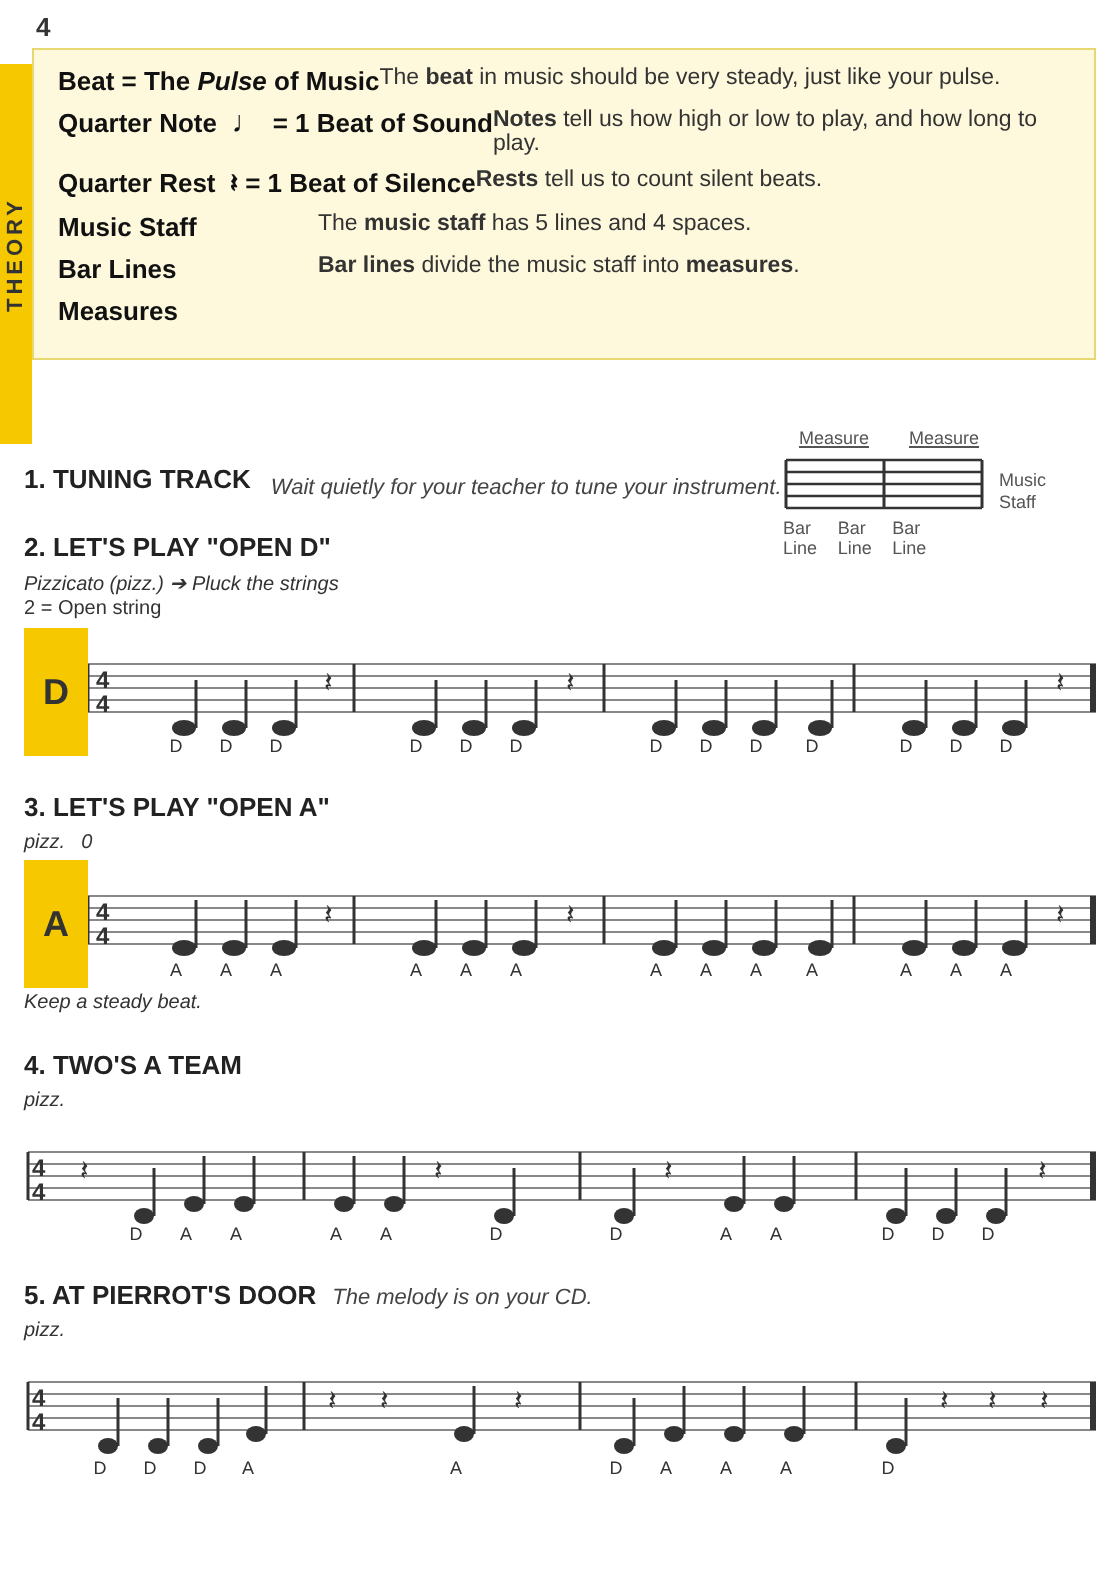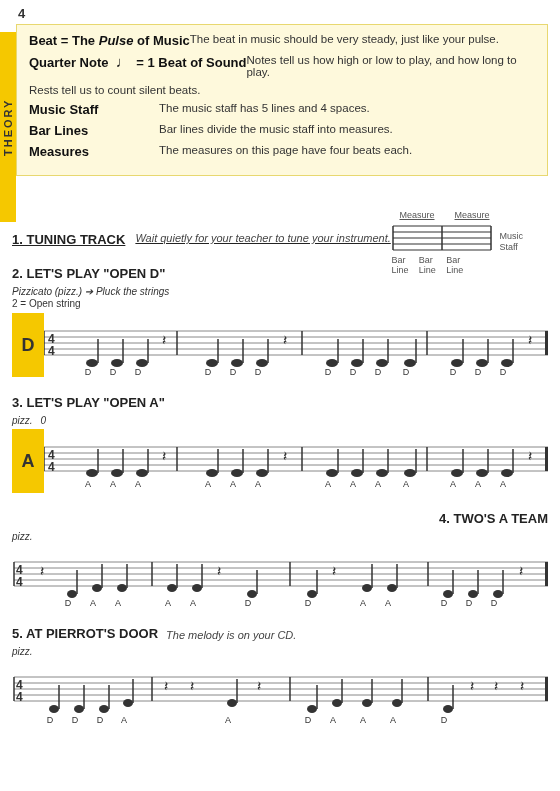--- a/index.html
+++ b/index.html
@@ -80,21 +80,21 @@
       margin-top: 24px;
     }
 
     .theory-def {
       font-size: 11.5px;
       color: #333;
       flex: 1;
     }
 
     .theory-def b {
-      font-weight: normal;
+      font-weight: bold;
     }
 
     
     .note-symbol {
       font-size: 15px;
       line-height: 1;
       margin-right: 2px;
     }
 
     
@@ -170,23 +170,22 @@
       font-size: 10px;
       font-style: italic;
       color: #333;
       margin-top: 2px;
     }
 
     
     .tuning-section {
       margin-bottom: 16px;
       display: flex;
-      align-items: flex-start;
+      align-items: flex-end;
       gap: 6px;
-      text-decoration: underline;
     }
   </style>
 </head>
 <body>
 
 <div class="page-container">
 
   <div class="page-number">4</div>
 
   <div class="theory-sidebar">
@@ -207,20 +206,23 @@
     <div class="theory-row">
       <div class="theory-term">
         <b>Quarter Note</b> &nbsp;<span class="note-symbol">♩</span> = 1 Beat of Sound
       </div>
       <div class="theory-def">
         <b>Notes</b> tell us how high or low to play, and how long to play.
       </div>
     </div>
 
     <div class="theory-row">
+      <div class="theory-term">
+        <b>Quarter Rest</b> &nbsp;<span style="font-size:13px;">𝄽</span> = 1 Beat of Silence
+      </div>
       <div class="theory-def">
         <b>Rests</b> tell us to count silent beats.
       </div>
     </div>
 
     <div class="theory-row" style="position:relative;">
       <div class="theory-term">
         <b>Music Staff</b>
       </div>
       <div class="theory-def">
@@ -262,23 +264,20 @@
         <b>Bar Lines</b>
       </div>
       <div class="theory-def">
         <b>Bar lines</b> divide the music staff into <b>measures</b>.
       </div>
     </div>
 
     <div class="theory-row">
       <div class="theory-term">
         <b>Measures</b>
-      </div>
-      <div class="theory-def">
-        The <b>measures</b> on this page have four beats each.
       </div>
     </div>
 
   </div>
 
   <div class="main-content">
 
     <div class="tuning-section">
       <span class="section-header">1. TUNING TRACK</span>
       <span class="section-subtitle">Wait quietly for your teacher to tune your instrument.</span>
@@ -428,24 +427,25 @@
           <text x="441" y="58" font-size="9" fill="#333" text-anchor="middle">A</text>
           <ellipse cx="470" cy="44" rx="6" ry="4" fill="#333"></ellipse>
           <line x1="476" y1="44" x2="476" y2="20" stroke="#333" stroke-width="1.5"></line>
           <text x="466" y="58" font-size="9" fill="#333" text-anchor="middle">A</text>
           <ellipse cx="495" cy="44" rx="6" ry="4" fill="#333"></ellipse>
           <line x1="501" y1="44" x2="501" y2="20" stroke="#333" stroke-width="1.5"></line>
           <text x="491" y="58" font-size="9" fill="#333" text-anchor="middle">A</text>
           <text x="516" y="32" font-size="14" fill="#333">𝄽</text>
         </svg>
       </div>
+      <div class="keep-steady">Keep a steady beat.</div>
     </div>
 
     <div class="music-section">
-      <div style="display:flex; align-items:baseline; gap:4px; margin-bottom:2px;justify-content:flex-end;">
+      <div style="display:flex; align-items:baseline; gap:4px; margin-bottom:2px;">
         <span class="section-header">4. TWO'S A TEAM</span>
       </div>
       <div class="pizz-text">pizz.</div>
       <div class="music-staff-area" style="position:relative; height:64px; margin-top:2px;">
         <svg width="100%" height="64">
           <rect x="0" y="0" width="100%" height="64" fill="white"></rect>
           <line x1="2" y1="18" x2="540" y2="18" stroke="#888" stroke-width="1"></line>
           <line x1="2" y1="24" x2="540" y2="24" stroke="#888" stroke-width="1"></line>
           <line x1="2" y1="30" x2="540" y2="30" stroke="#888" stroke-width="1"></line>
           <line x1="2" y1="36" x2="540" y2="36" stroke="#888" stroke-width="1"></line>

